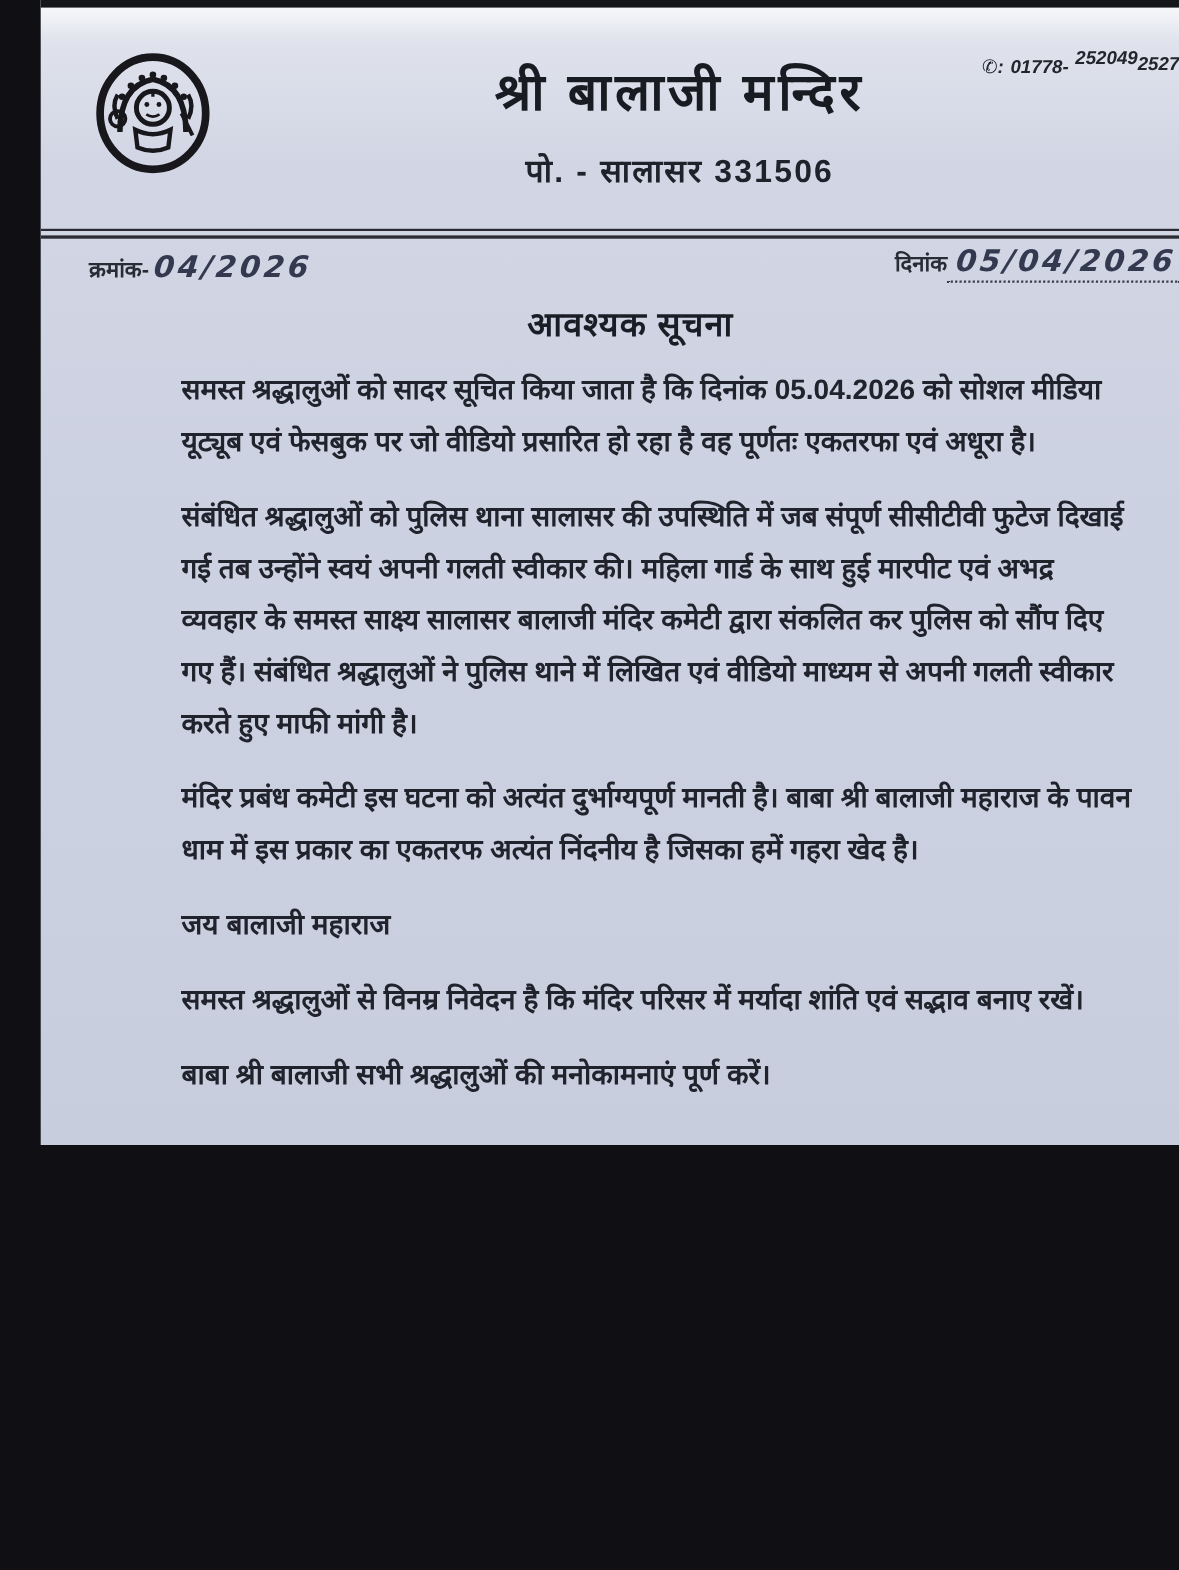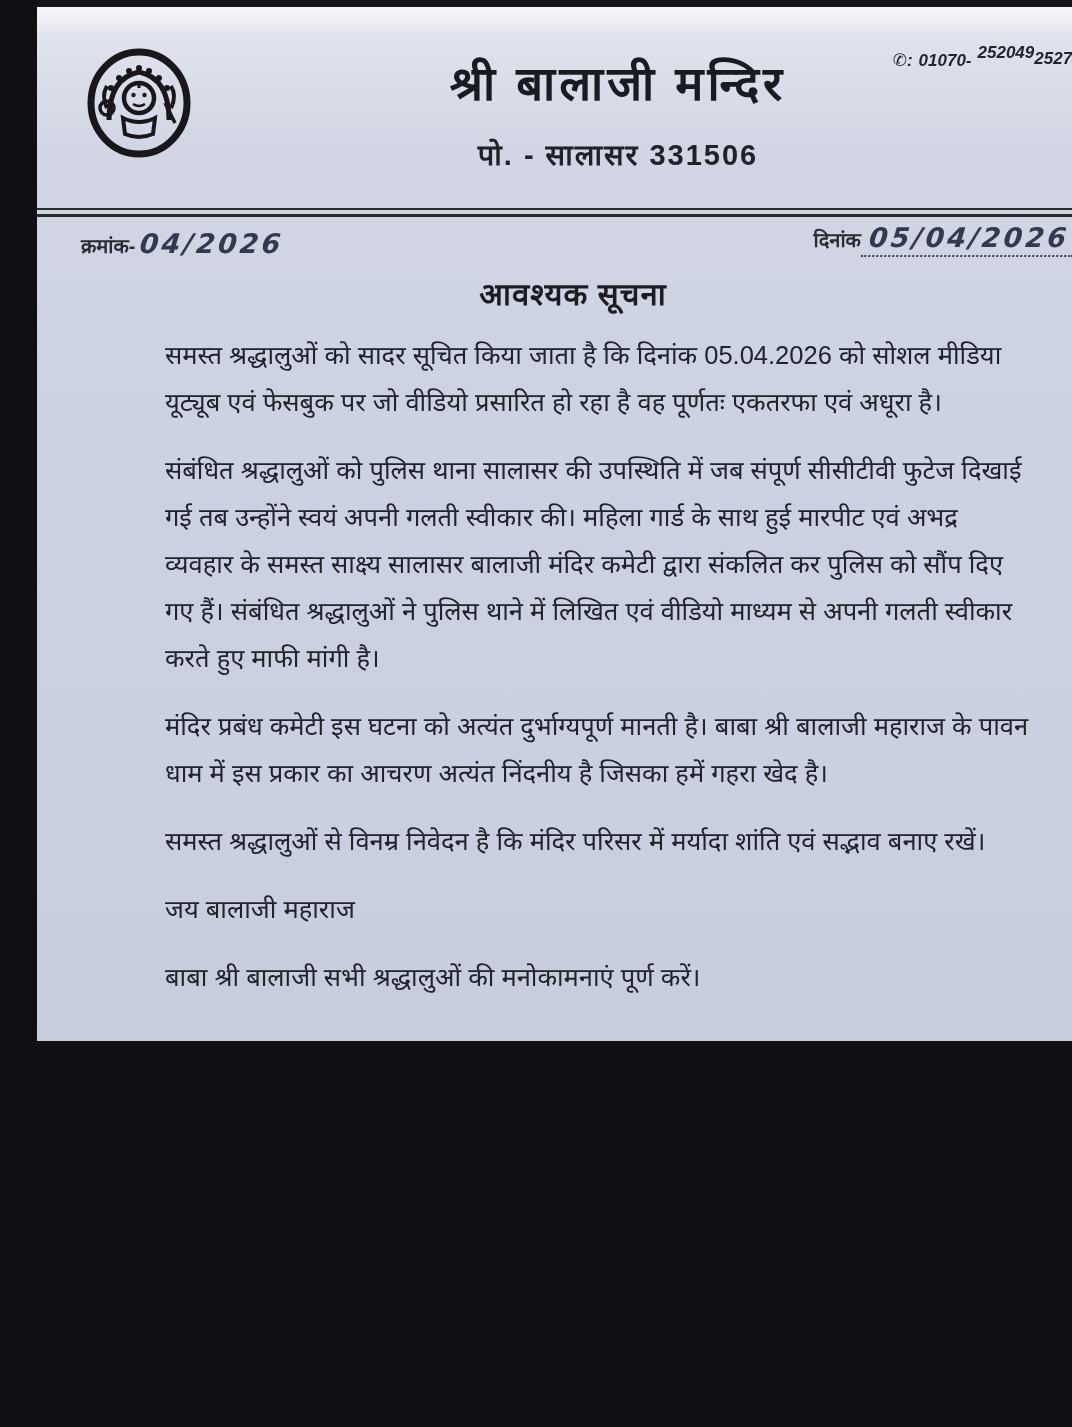--- a/index.html
+++ b/index.html
@@ -37,21 +37,21 @@
   .handwrite{font-family:"DejaVu Sans","Liberation Sans",sans-serif;font-style:italic;
     font-size:27px;font-weight:600;color:#333a50;letter-spacing:3px;transform:skewX(-6deg);display:inline-block;}
   .ref-block{position:absolute;left:44px;top:228px;display:flex;align-items:baseline;gap:4px;}
   .date-block{position:absolute;right:34px;top:222px;display:flex;align-items:baseline;gap:2px;justify-content:center;}
   .date-block .handwrite{border-bottom:2px dotted #3a3c48;padding:0 6px 2px 6px;}
 
   
   .notice-title{position:absolute;left:0;right:0;top:272px;text-align:center;
     font-size:31px;font-weight:800;color:#1b1d26;letter-spacing:1px;}
   .body-text{position:absolute;left:128px;top:332px;width:866px;}
-  .body-text p{margin:0 0 21px 0;font-size:25.5px;line-height:47px;font-weight:400;
+  .body-text p{margin:0 0 21px 0;font-size:25.5px;line-height:47px;font-weight:700;
     color:#20222c;text-align:left;}
 
   
   .sig-line1{position:absolute;left:363px;top:1138px;font-size:31px;font-weight:800;color:#1d1f29;z-index:1;letter-spacing:2px;}
   .sig-line2{position:absolute;left:510px;top:1198px;font-size:31px;font-weight:800;color:#1d1f29;z-index:1;letter-spacing:2px;}
   .stamp-square{position:absolute;left:527px;top:1062px;width:236px;height:240px;
     background:rgba(168,222,236,0.52);border:3px solid rgba(42,92,172,0.75);
     transform:rotate(1.2deg);z-index:2;box-shadow:inset 0 0 18px rgba(120,190,215,.55);}
   .seal{position:absolute;left:542px;top:1092px;width:214px;height:214px;z-index:3;transform:rotate(-14deg);}
   .seal text{font-family:"Liberation Sans","DejaVu Sans",sans-serif;font-weight:700;fill:#1d3e96;}
@@ -86,21 +86,21 @@
     <path d="M20,60 Q14,48 20,38" fill="none" stroke="#17171c" stroke-width="4"></path>
     <path d="M84,60 Q90,48 84,38" fill="none" stroke="#17171c" stroke-width="4"></path>
     <circle cx="20" cy="60" r="7" fill="none" stroke="#17171c" stroke-width="3.5"></circle>
     <path d="M78,55 L88,75" stroke="#17171c" stroke-width="3.5"></path>
   </svg>
 
   <div class="temple-title">श्री बालाजी मन्दिर</div>
 
   <div class="phone">
     <span>✆:</span>
-    <span>01070-</span>
+    <span>01778-</span>
     <span class="nums">
       <span>252049</span>
       <span>252749</span>
     </span>
   </div>
 
   <div class="addr-line">पो. - सालासर 331506</div>
 
   <div class="rule r1"></div>
   <div class="rule r2"></div>
@@ -112,23 +112,23 @@
   <div class="date-block">
     <span class="ref-row-label">दिनांक</span>
     <span class="handwrite">05/04/2026</span>
   </div>
 
   <div class="notice-title">आवश्यक सूचना</div>
 
   <div class="body-text">
     <p>समस्त श्रद्धालुओं को सादर सूचित किया जाता है कि दिनांक 05.04.2026 को सोशल मीडिया यूट्यूब एवं फेसबुक पर जो वीडियो प्रसारित हो रहा है वह पूर्णतः एकतरफा एवं अधूरा है।</p>
     <p>संबंधित श्रद्धालुओं को पुलिस थाना सालासर की उपस्थिति में जब संपूर्ण सीसीटीवी फुटेज दिखाई गई तब उन्होंने स्वयं अपनी गलती स्वीकार की। महिला गार्ड के साथ हुई मारपीट एवं अभद्र व्यवहार के समस्त साक्ष्य सालासर बालाजी मंदिर कमेटी द्वारा संकलित कर पुलिस को सौंप दिए गए हैं। संबंधित श्रद्धालुओं ने पुलिस थाने में लिखित एवं वीडियो माध्यम से अपनी गलती स्वीकार करते हुए माफी मांगी है।</p>
-    <p>मंदिर प्रबंध कमेटी इस घटना को अत्यंत दुर्भाग्यपूर्ण मानती है। बाबा श्री बालाजी महाराज के पावन धाम में इस प्रकार का आचरण अत्यंत निंदनीय है जिसका हमें गहरा खेद है।</p>
+    <p>मंदिर प्रबंध कमेटी इस घटना को अत्यंत दुर्भाग्यपूर्ण मानती है। बाबा श्री बालाजी महाराज के पावन धाम में इस प्रकार का एकतरफ अत्यंत निंदनीय है जिसका हमें गहरा खेद है।</p>
+    <p>जय बालाजी महाराज</p>
     <p>समस्त श्रद्धालुओं से विनम्र निवेदन है कि मंदिर परिसर में मर्यादा शांति एवं सद्भाव बनाए रखें।</p>
-    <p>जय बालाजी महाराज</p>
     <p>बाबा श्री बालाजी सभी श्रद्धालुओं की मनोकामनाएं पूर्ण करें।</p>
   </div>
 
   <div class="sig-line1">श्री बालाजी मन्दिर प्रबन्ध कमेटी</div>
   <div class="sig-line2">सालासर</div>
 
   <div class="stamp-square"></div>
 
   <svg class="seal" viewBox="0 0 214 214">
     <defs>

